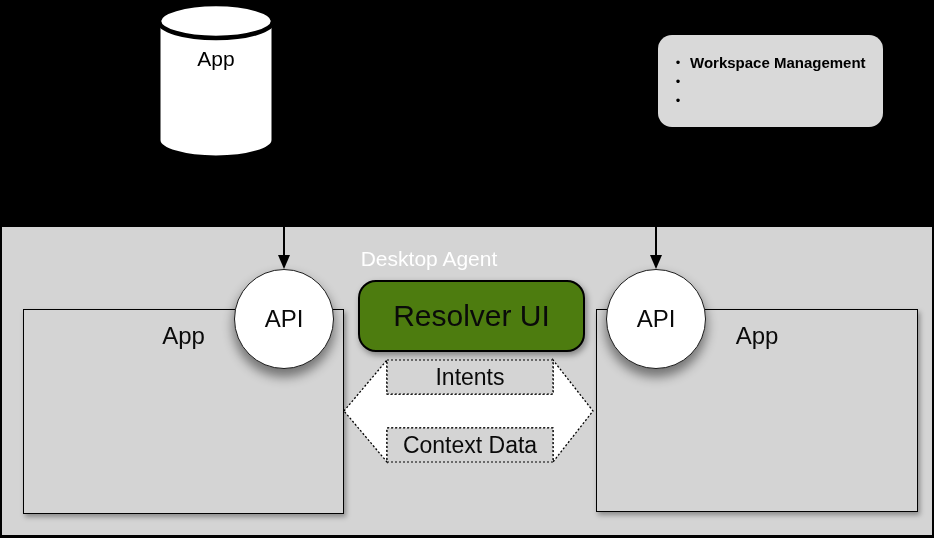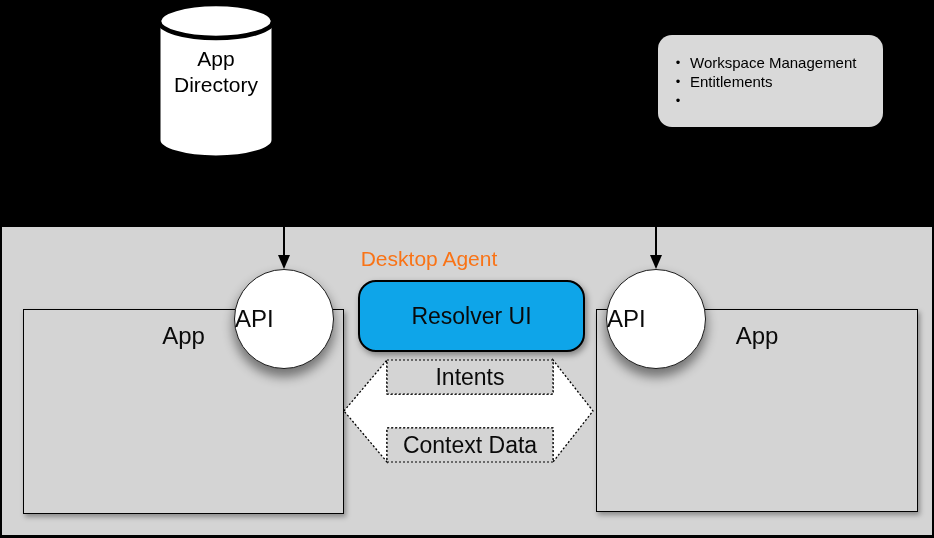--- a/index.html
+++ b/index.html
@@ -53,38 +53,40 @@
     font-size: 15px;
   }
   .cap-bullet {
     width: 24px;
     text-align: center;
     font-size: 13px;
     flex: 0 0 24px;
   }
   .cap-text {
     flex: 1;
+    text-align: center;
     padding-right: 14px;
     white-space: nowrap;
+    font-weight: bold;
   }
 
   
   .panel {
     position: absolute;
     left: 2px; top: 227px;
     width: 930px; height: 308px;
     background: #d4d4d4;
   }
   .panel-title {
     position: absolute;
     left: 2px; top: 247px;
     width: 854px;
     text-align: center;
     font-size: 21px;
-    color: #f97316;
+    color: #ffffff;
   }
   .app-box {
     position: absolute;
     top: 309px;
     height: 205px;
     background: #d4d4d4;
     border: 1.5px solid #000000;
     box-shadow: 2px 3px 5px rgba(0,0,0,0.35);
   }
   .app-box.left  { left: 23px;  width: 321px; }
@@ -93,40 +95,41 @@
     width: 100%;
     text-align: center;
     margin-top: 12px;
     font-size: 24px;
     color: #0a0a0a;
   }
   .resolver {
     position: absolute;
     left: 358px; top: 280px;
     width: 227px; height: 72px;
-    background: #0ea5e9;
+    background: #4d7c0f;
     border: 2px solid #000000;
     border-radius: 18px;
     box-shadow: 2px 3px 6px rgba(0,0,0,0.4);
     display: flex;
     align-items: center;
     justify-content: center;
-    font-size: 23px;
+    font-size: 30px;
     color: #0a0a0a;
   }
   .api-circle {
     position: absolute;
     top: 269px;
     width: 100px; height: 100px;
     background: #ffffff;
     border: 1.6px solid #1a1a1a;
     border-radius: 50%;
     box-shadow: 0 7px 11px 1px rgba(0,0,0,0.45);
     display: flex;
     align-items: center;
+    justify-content: center;
     font-size: 24px;
     color: #0a0a0a;
   }
   .api-circle.left  { left: 234px; }
   .api-circle.right { left: 606px; }
 
   .overlay-svg {
     position: absolute;
     left: 0; top: 0;
     width: 934px; height: 538px;
@@ -142,31 +145,29 @@
 <body>
 
 <div class="canvas">
 
   <svg class="cylinder-svg" viewBox="0 0 124 162">
     <path d="M 5 21 L 5 140 A 57 17 0 0 0 119 140 L 119 21" fill="#ffffff" stroke="#000000" stroke-width="3"></path>
     <ellipse cx="62" cy="21" rx="57" ry="17" fill="#ffffff" stroke="#000000" stroke-width="4.5"></ellipse>
   </svg>
   <div class="cylinder-label">
     <div>App</div>
-    <div>Directory</div>
   </div>
 
   <div class="cap-box">
     <div class="cap-row">
       <span class="cap-bullet">•</span>
       <span class="cap-text">Workspace Management</span>
     </div>
     <div class="cap-row">
       <span class="cap-bullet">•</span>
-      <span class="cap-text">Entitlements</span>
     </div>
     <div class="cap-row">
       <span class="cap-bullet">•</span>
     </div>
   </div>
 
   <div class="panel"></div>
   <div class="panel-title">Desktop Agent</div>
 
   <div class="app-box left">

